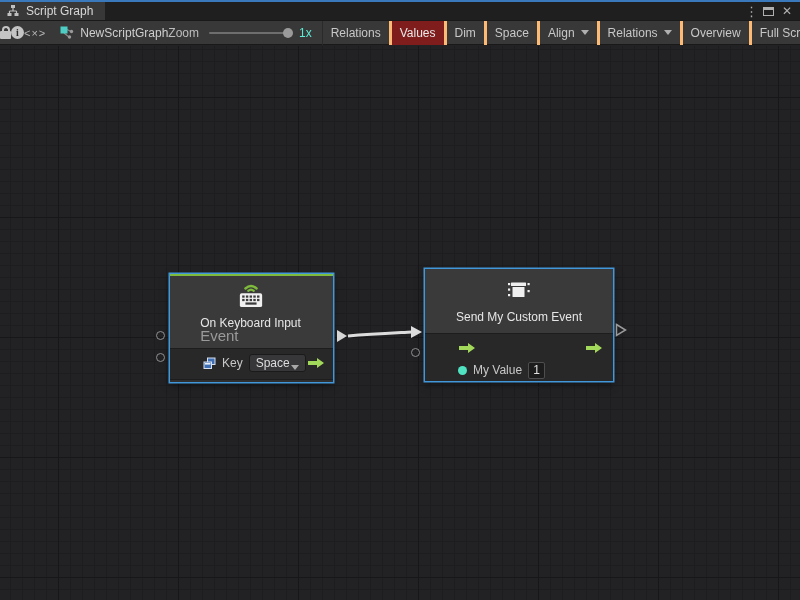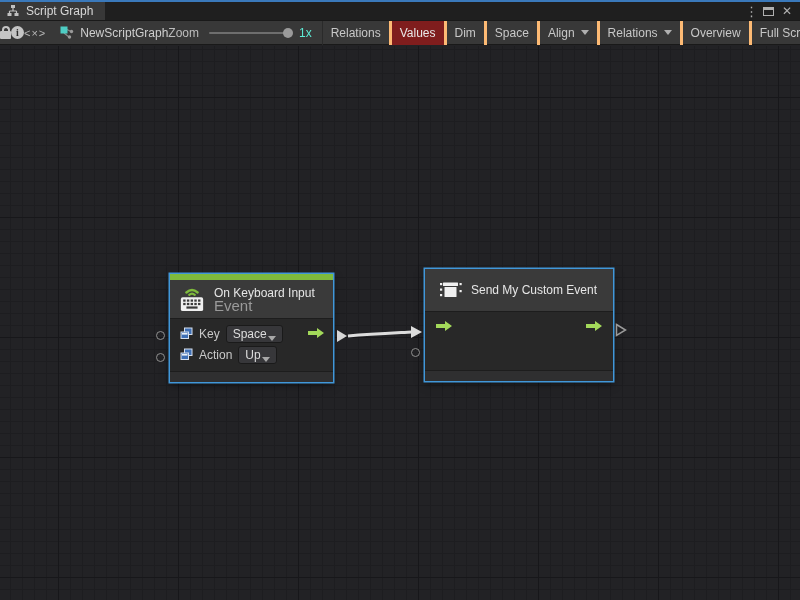--- a/index.html
+++ b/index.html
@@ -43,25 +43,25 @@
       linear-gradient(to bottom, #17171a 1px, transparent 1px),
       linear-gradient(to right, #1d1d20 1px, transparent 1px),
       linear-gradient(to bottom, #1d1d20 1px, transparent 1px);
     background-size:120px 120px, 120px 120px, 12px 12px, 12px 12px;
     background-position:58px 51px, 58px 51px, 10px 3px, 10px 3px;
   }
 
   
   .node { position:absolute; display:flex; flex-direction:column; background:#282828; box-shadow:0 0 0 1.5px #4197d9, 0 3px 8px rgba(0,0,0,.5); }
   .node-colorbar { height:6px; background:#7eba3c; }
-  .node-header { background:#3a3a3a; display:flex; align-items:center; gap:8px; padding:6px 10px 6px 8px; }
+  .node-header { background:#3a3a3a; display:flex; align-items:center; gap:8px; padding:6px 10px 6px 8px;flex-direction:column; }
   .node-title { font-size:12px; color:#e6e6e6; line-height:14px; }
   .node-subtitle { font-size:15px; color:#9a9a9a; line-height:12px; }
   .node-body { border-top:1px solid #1d1d1d; padding:4px 0 5px 0; flex:1; }
-  .node-row { display:flex; align-items:center; gap:6px; padding:0 10px; height:21px; position:relative; font-size:12px; color:#c8c8c8; }
+  .node-row { display:flex; align-items:center; gap:6px; padding:0 10px; height:21px; position:relative; font-size:12px; color:#c8c8c8;margin-left:23px; }
   .node-footer { height:11px; background:#2f2f30; border-top:1px solid #1d1d1d; margin-top:auto; }
   .dropdown { display:flex; align-items:flex-end; gap:1px; background:#37373a; border:1px solid #1a1a1a; border-radius:3px; padding:1px 6px; font-size:12px; color:#dddddd; }
   .dropdown .dd-caret { margin-left:0; border-top-color:#a8a8a8; }
   .value-input { min-width:15px; text-align:center; background:#1c1c1c; border:1px solid #4e4e4e; border-radius:2px; padding:0 4px; font-size:12px; color:#e0e0e0; height:17px; line-height:15px; }
   .flow-arrow { display:block; }
   .arrow-right { position:absolute; right:8px; top:4px; }
   .teal-dot { width:9px; height:9px; border-radius:50%; background:#50e3c2; }
   .flow-row { justify-content:space-between; height:20px; }
 
   
@@ -195,32 +195,20 @@
           </svg>
           <span>Key</span>
           <div class="dropdown">
             <span>Space</span>
             <span class="dd-caret"></span>
           </div>
           <svg class="flow-arrow arrow-right" width="18" height="12" viewBox="0 0 18 12">
             <polygon points="1,4 10,4 10,1 17,6 10,11 10,8 1,8" fill="#a3d95a"></polygon>
           </svg>
         </div>
-        <div class="node-row">
-          <svg width="13" height="13" viewBox="0 0 13 13">
-            <rect x="4.5" y="1" width="7.5" height="6.5" fill="#3e6fb5" stroke="#d6e0ee" stroke-width="1"></rect>
-            <rect x="1" y="5" width="7.5" height="6.5" fill="#3e6fb5" stroke="#d6e0ee" stroke-width="1"></rect>
-            <rect x="2" y="6" width="5.5" height="1.6" fill="#e8eef6"></rect>
-          </svg>
-          <span>Action</span>
-          <div class="dropdown">
-            <span>Up</span>
-            <span class="dd-caret"></span>
-          </div>
-        </div>
       </div>
       <div class="node-footer"></div>
     </div>
 
     <div class="node" style="left:425px; top:223px; width:188px; height:112px;">
       <div class="node-header" style="padding:9px 14px;">
         <svg width="24" height="24" viewBox="0 0 24 24">
           <g fill="#f0f0f0">
             <rect x="4" y="4.5" width="15" height="3.5" rx="0.5"></rect>
             <rect x="5.5" y="9" width="12" height="10" rx="0.5"></rect>
@@ -235,20 +223,25 @@
       </div>
       <div class="node-body">
         <div class="node-row flow-row">
           <svg class="flow-arrow" width="18" height="12" viewBox="0 0 18 12">
             <polygon points="1,4 10,4 10,1 17,6 10,11 10,8 1,8" fill="#a3d95a"></polygon>
           </svg>
           <svg class="flow-arrow" width="18" height="12" viewBox="0 0 18 12">
             <polygon points="1,4 10,4 10,1 17,6 10,11 10,8 1,8" fill="#a3d95a"></polygon>
           </svg>
         </div>
+        <div class="node-row" style="height:24px;">
+          <span class="teal-dot"></span>
+          <span>My Value</span>
+          <div class="value-input">1</div>
+        </div>
       </div>
       <div class="node-footer"></div>
     </div>
 
     <div class="port-circle" style="left:156px; top:285px;"></div>
     <div class="port-circle" style="left:156px; top:307px;"></div>
     <div class="port-tri-filled" style="left:337px; top:284px;"></div>
     <div class="port-circle" style="left:411px; top:302px;"></div>
     <svg style="position:absolute; left:615px; top:277px;" width="12" height="14" viewBox="0 0 12 14">
       <polygon points="1.5,1.5 10.5,7 1.5,12.5" fill="none" stroke="#9a9a9a" stroke-width="1.5"></polygon>

